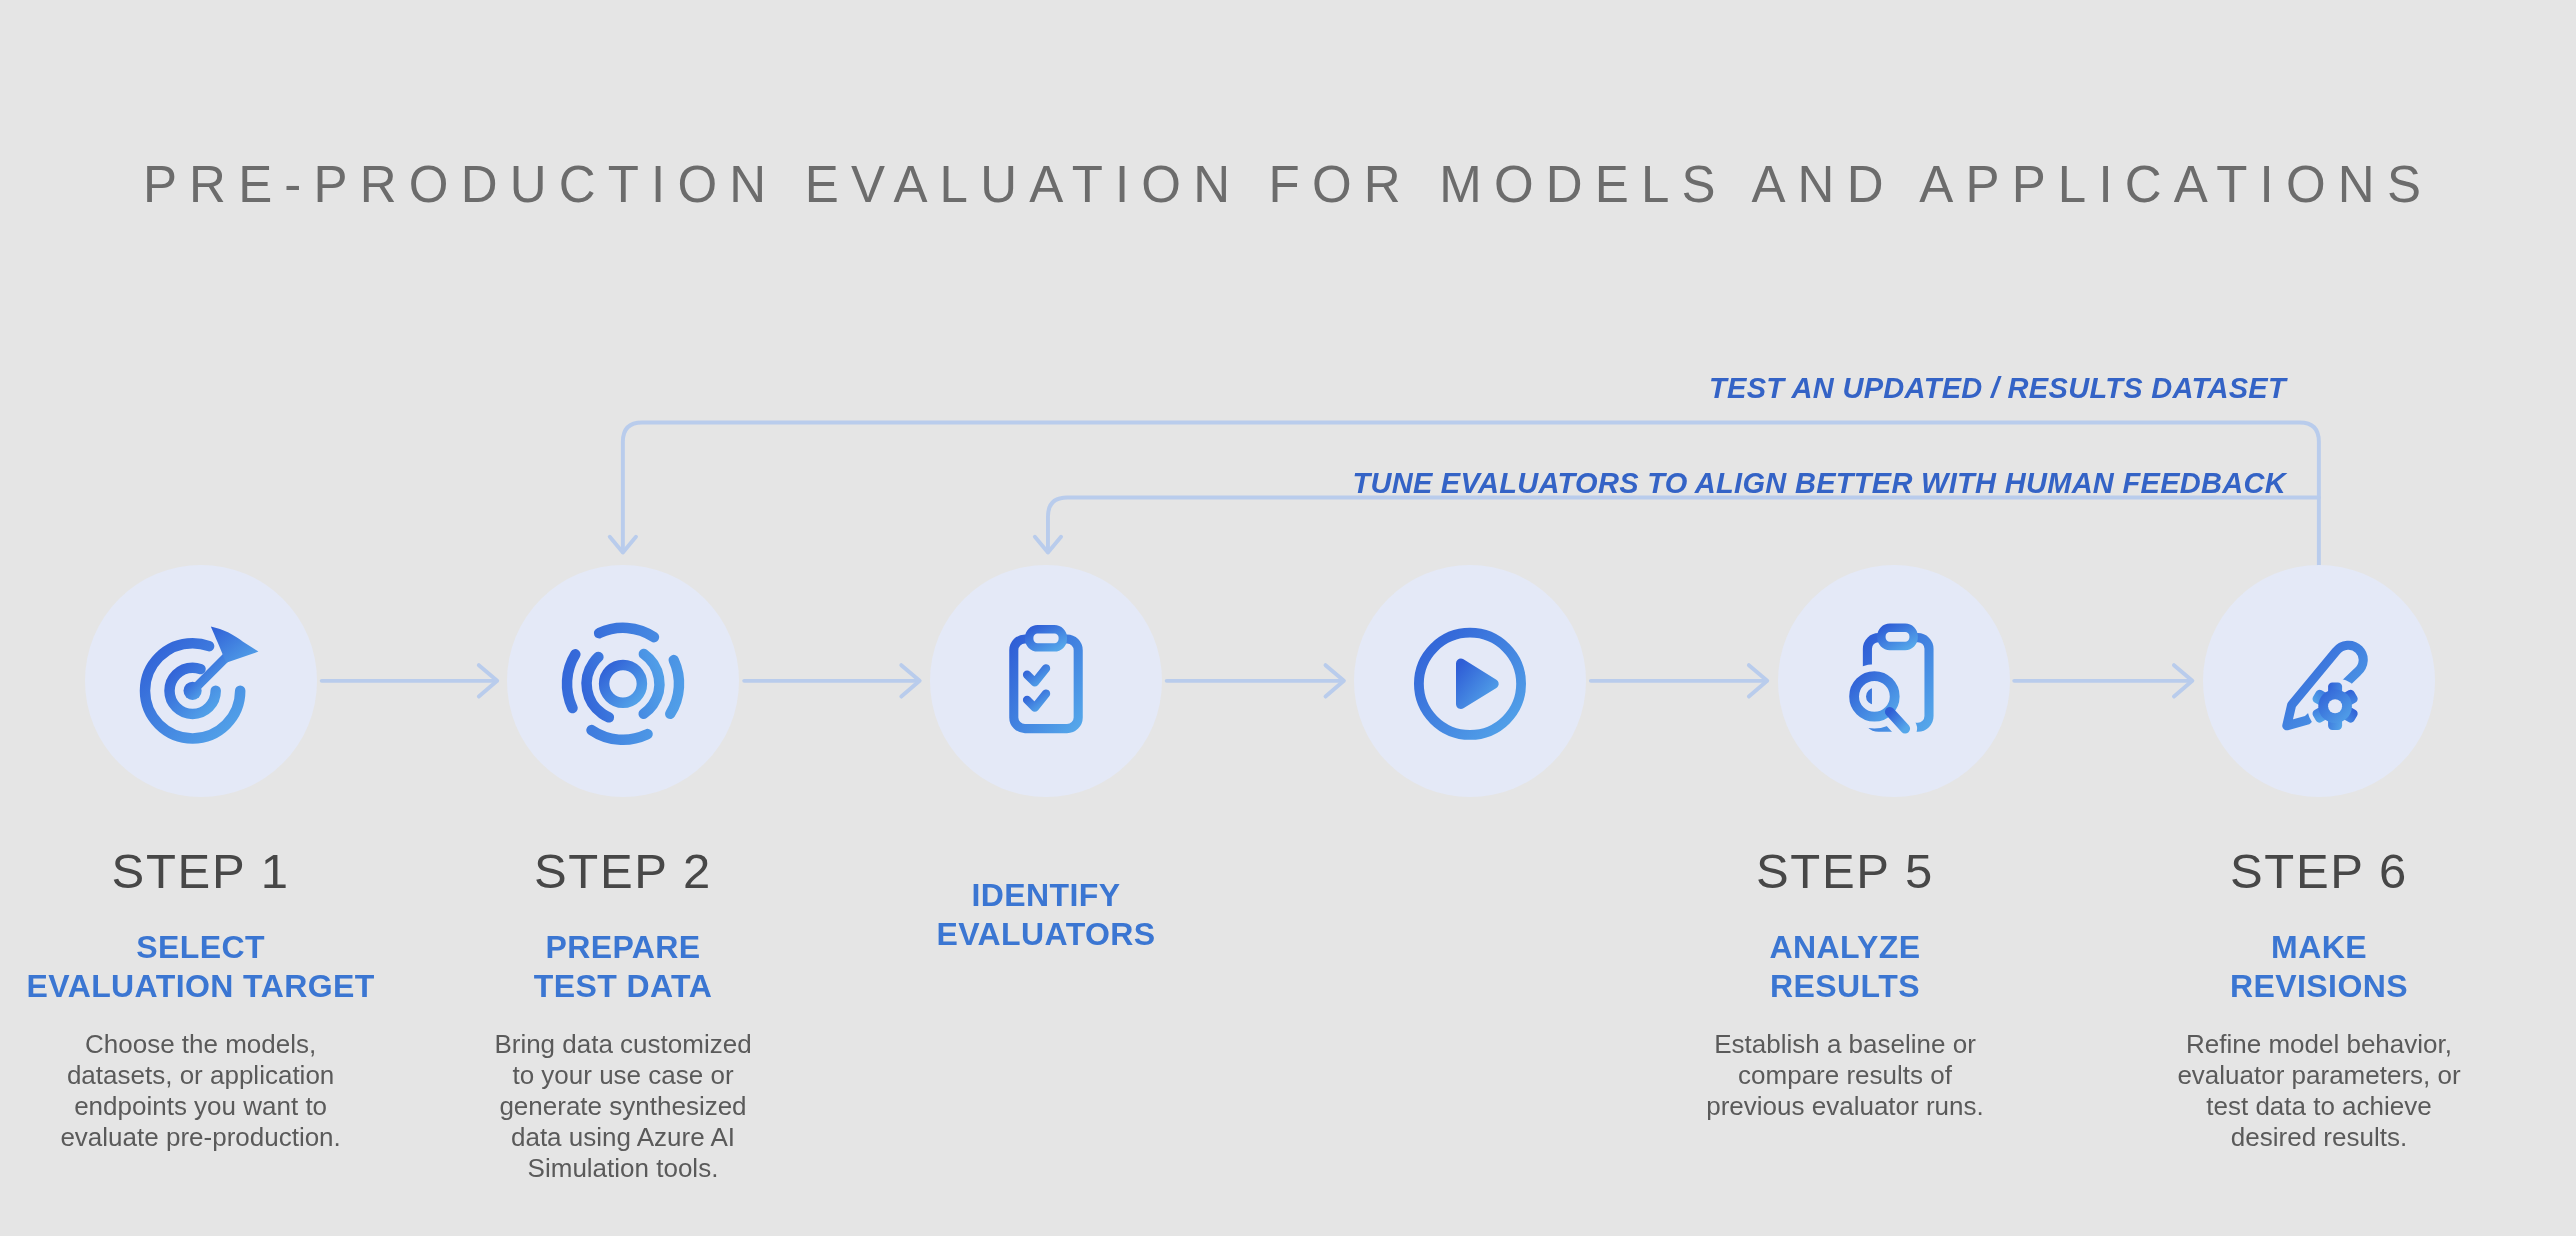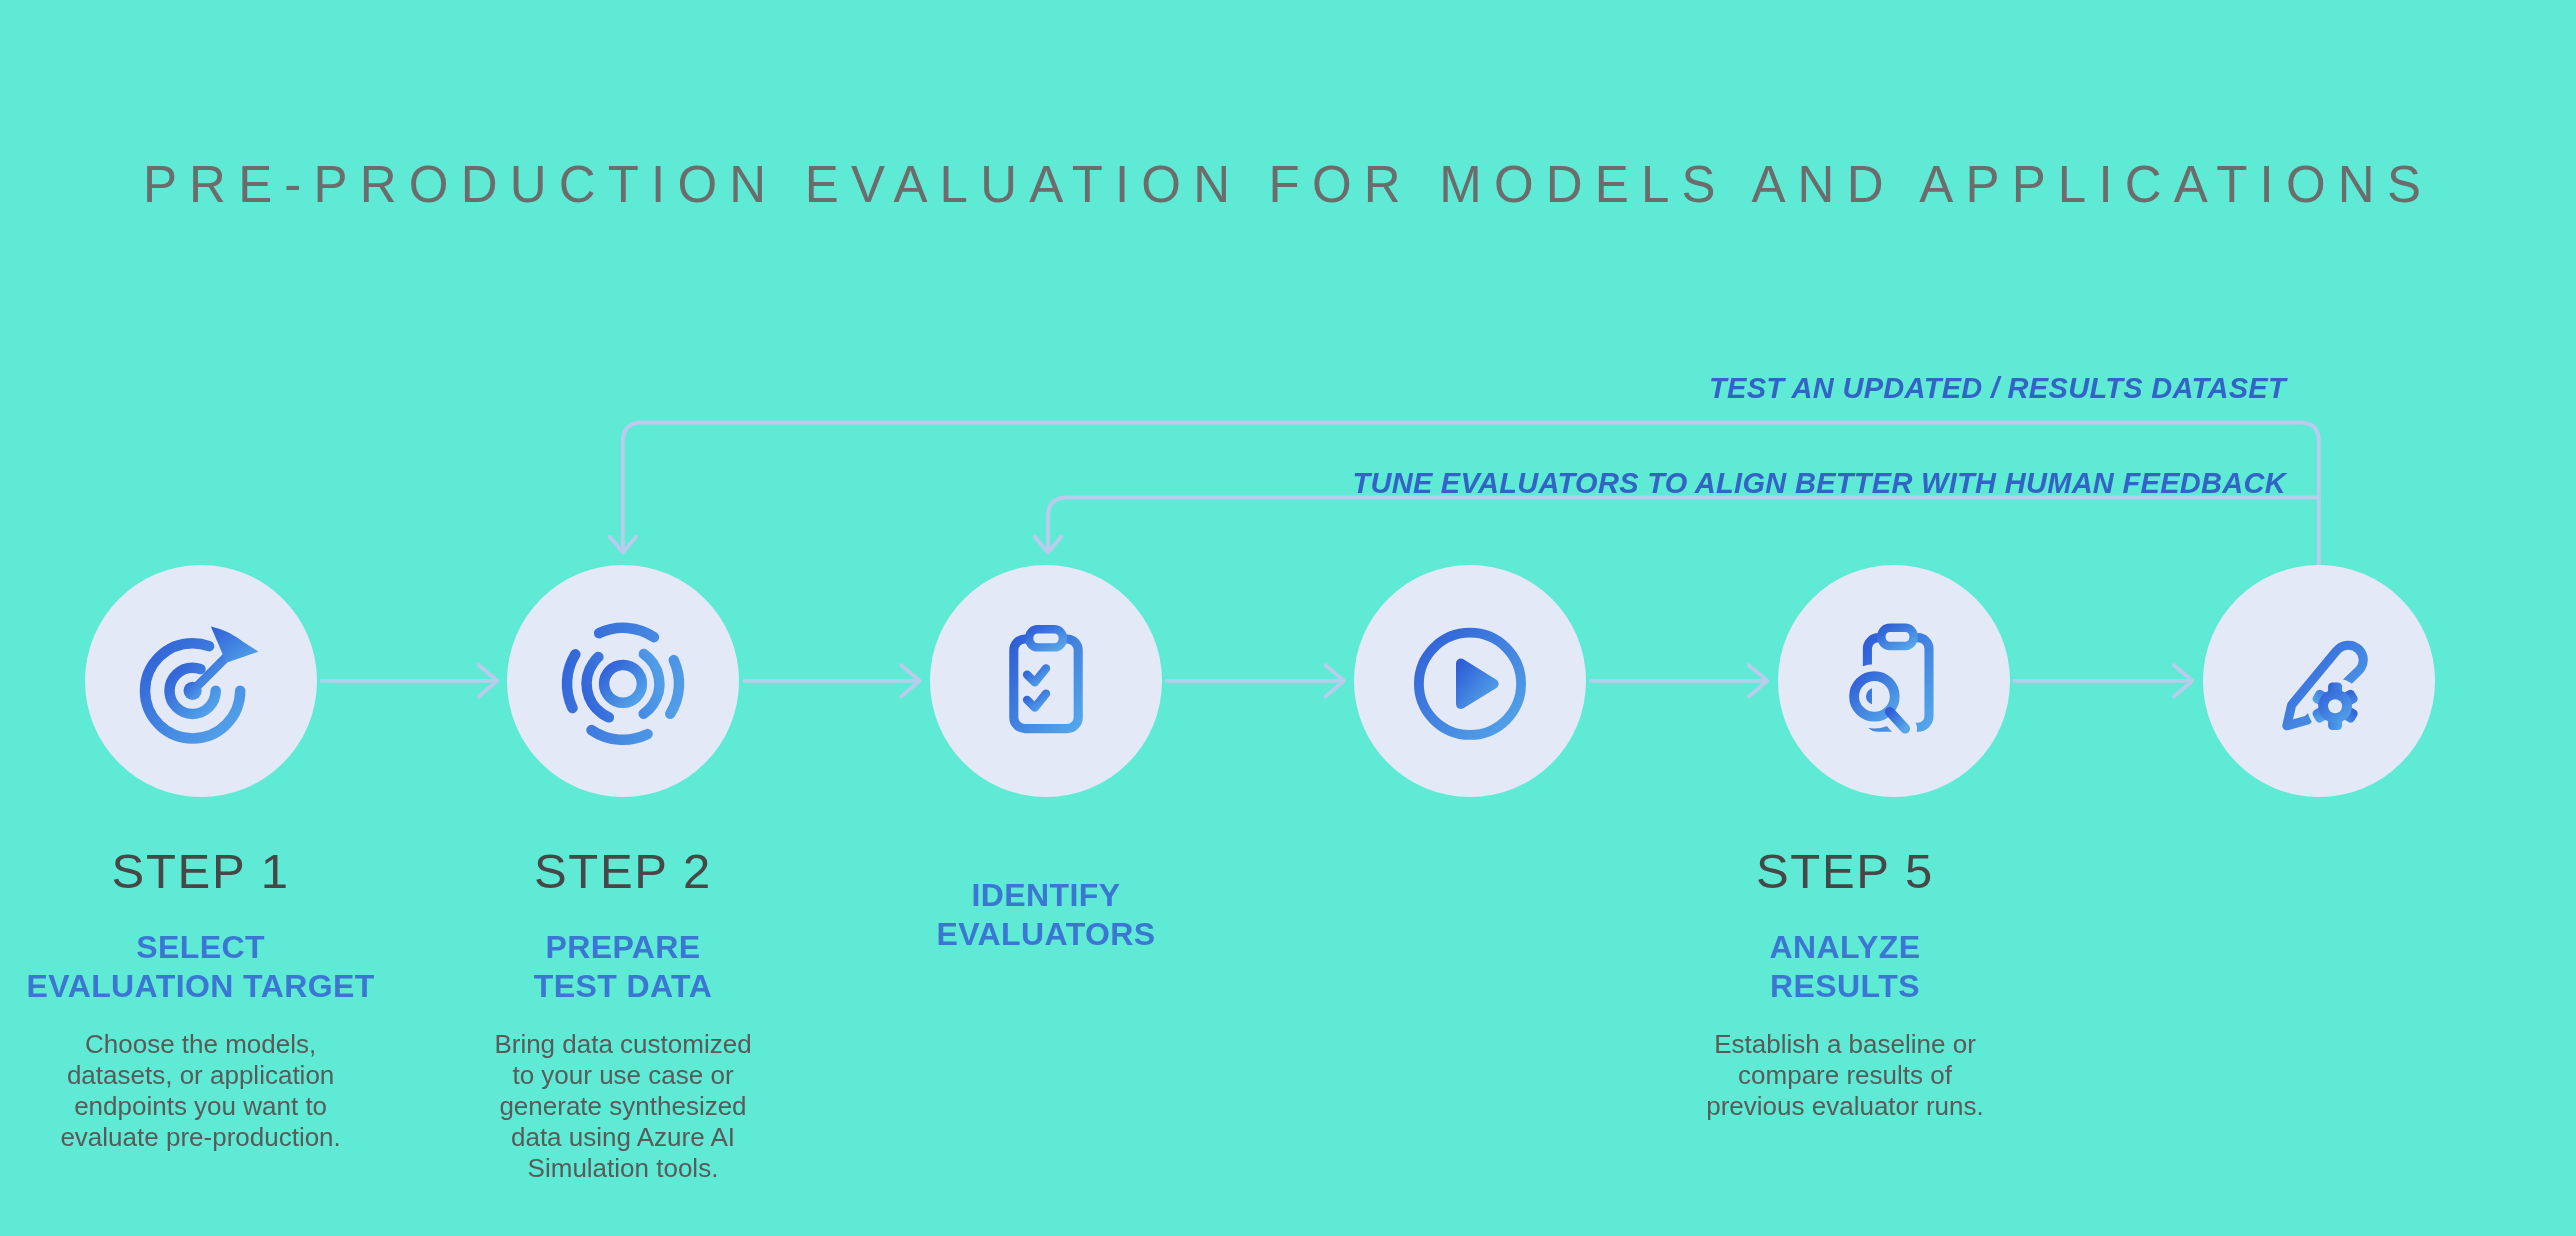--- a/index.html
+++ b/index.html
@@ -1,17 +1,17 @@
 <!DOCTYPE html>
 <html style="font-size:14px"><head>
 <meta charset="utf-8">
 <style>
   html,body{margin:0;padding:0;background:#fff;}
   .canvas{
-    position:relative;width:2576px;height:1236px;background:#5eead4;overflow:hidden;
+    position:relative;width:2576px;height:1236px;background:#e5e5e5;overflow:hidden;
     font-family:"Liberation Sans", sans-serif;
   }
   .title{
     position:absolute;left:0;top:155px;width:100%;
     text-align:center;font-size:51px;font-weight:300;color:#6c6c6c;
     letter-spacing:12.2px;white-space:nowrap;
   }
   .overlay{position:absolute;left:0;top:0;}
   .fb-label{
     position:absolute;right:290px;font-size:29px;font-weight:700;font-style:italic;
@@ -216,15 +216,24 @@
 EVALUATORS</div>
   </div>
   <div class="step-col" style="left:1640px">
     <div class="step-label">STEP 5</div>
     <div class="step-title">ANALYZE
 RESULTS</div>
     <div class="step-desc">Establish a baseline or
 compare results of
 previous evaluator runs.</div>
   </div>
+  <div class="step-col" style="left:2114px">
+    <div class="step-label">STEP 6</div>
+    <div class="step-title">MAKE
+REVISIONS</div>
+    <div class="step-desc">Refine model behavior,
+evaluator parameters, or
+test data to achieve
+desired results.</div>
+  </div>
 
 </div>
 
 
 </body></html>

